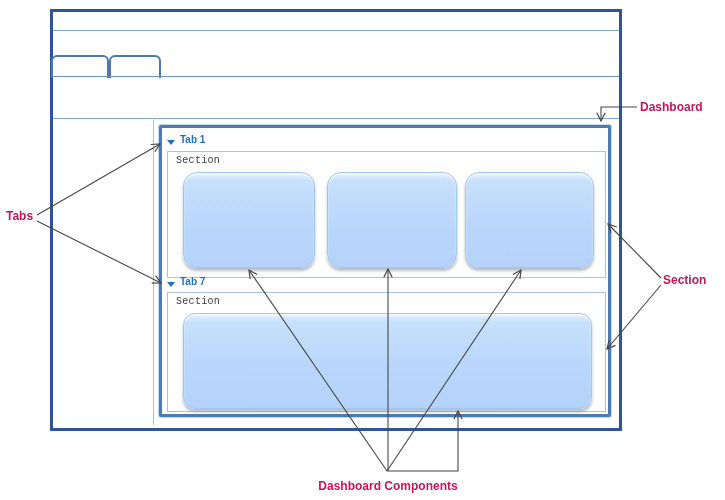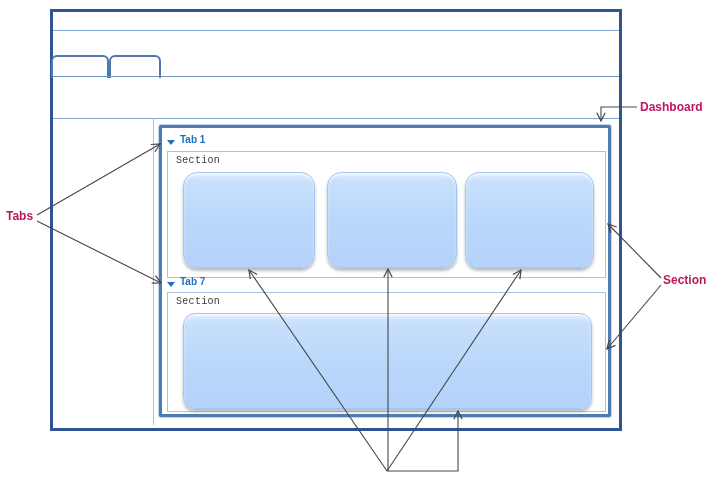--- a/index.html
+++ b/index.html
@@ -83,20 +83,21 @@
     <span>Tab 7</span>
   </div>
   <div class="sectionbox" style="left:167px;top:292px;width:437px;height:118px;">
     <span class="sectionlabel">Section</span>
   </div>
   <div class="comp" style="left:183px;top:313px;width:407px;height:94px;border-radius:12px;"></div>
 
   <div class="note" style="left:640px;top:100px;">Dashboard</div>
   <div class="note" style="left:6px;top:209px;">Tabs</div>
   <div class="note" style="left:663px;top:273px;">Section</div>
+  <div class="note" style="left:388px;top:479px;transform:translateX(-50%);">Dashboard Components</div>
 
   <svg class="arrows" width="725" height="500" viewBox="0 0 725 500">
     <defs>
       <marker id="ah" viewBox="0 0 10 10" refX="9" refY="5" markerWidth="10" markerHeight="10" orient="auto-start-reverse">
         <path d="M1.5,1.2 L9,5 L1.5,8.8" fill="none" stroke="#474747" stroke-width="1.1"></path>
       </marker>
     </defs>
     <g fill="none" stroke="#474747" stroke-width="1.1">
       <path d="M637,107 L601,107 L601,121" marker-end="url(#ah)"></path>
       <path d="M37,215 L160,144" marker-end="url(#ah)"></path>

